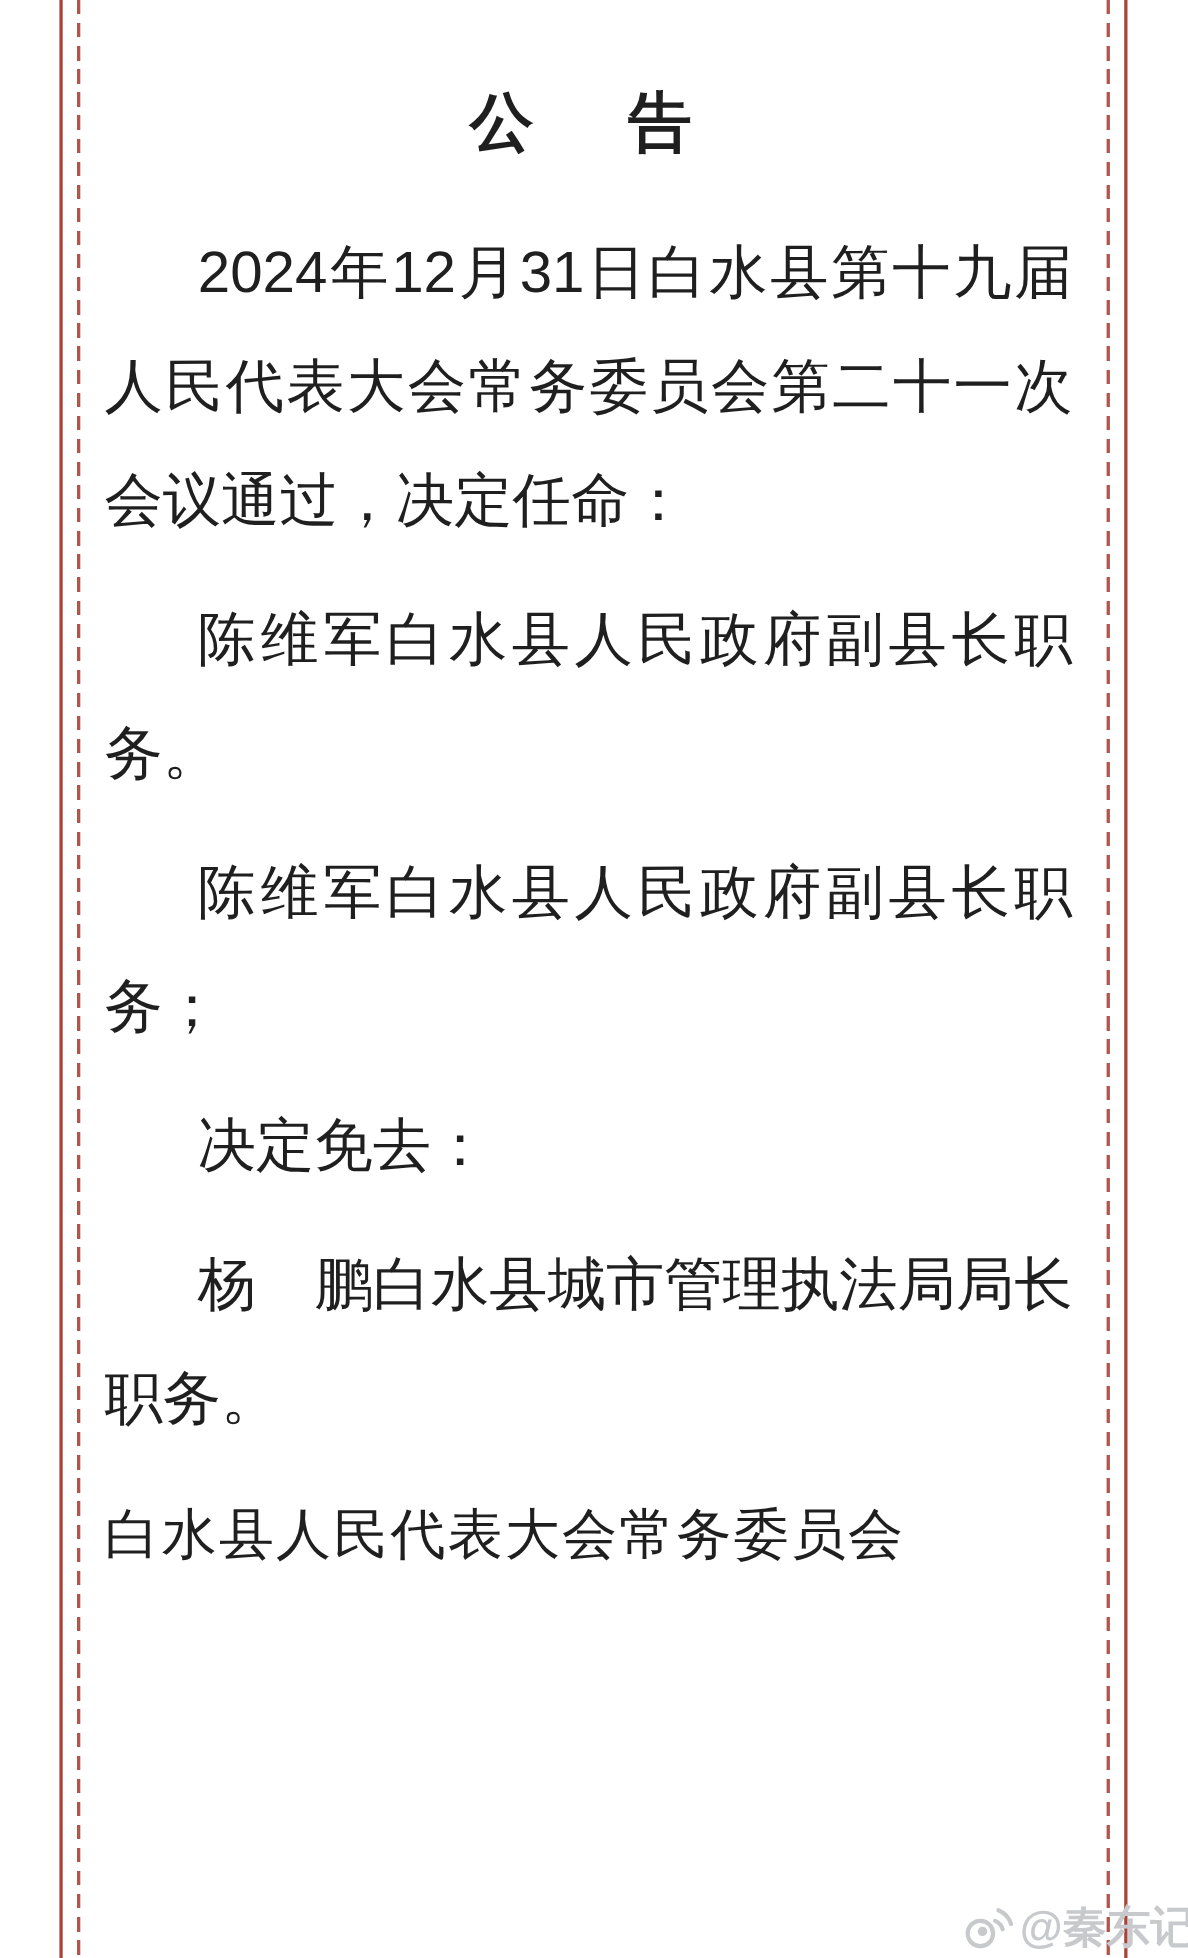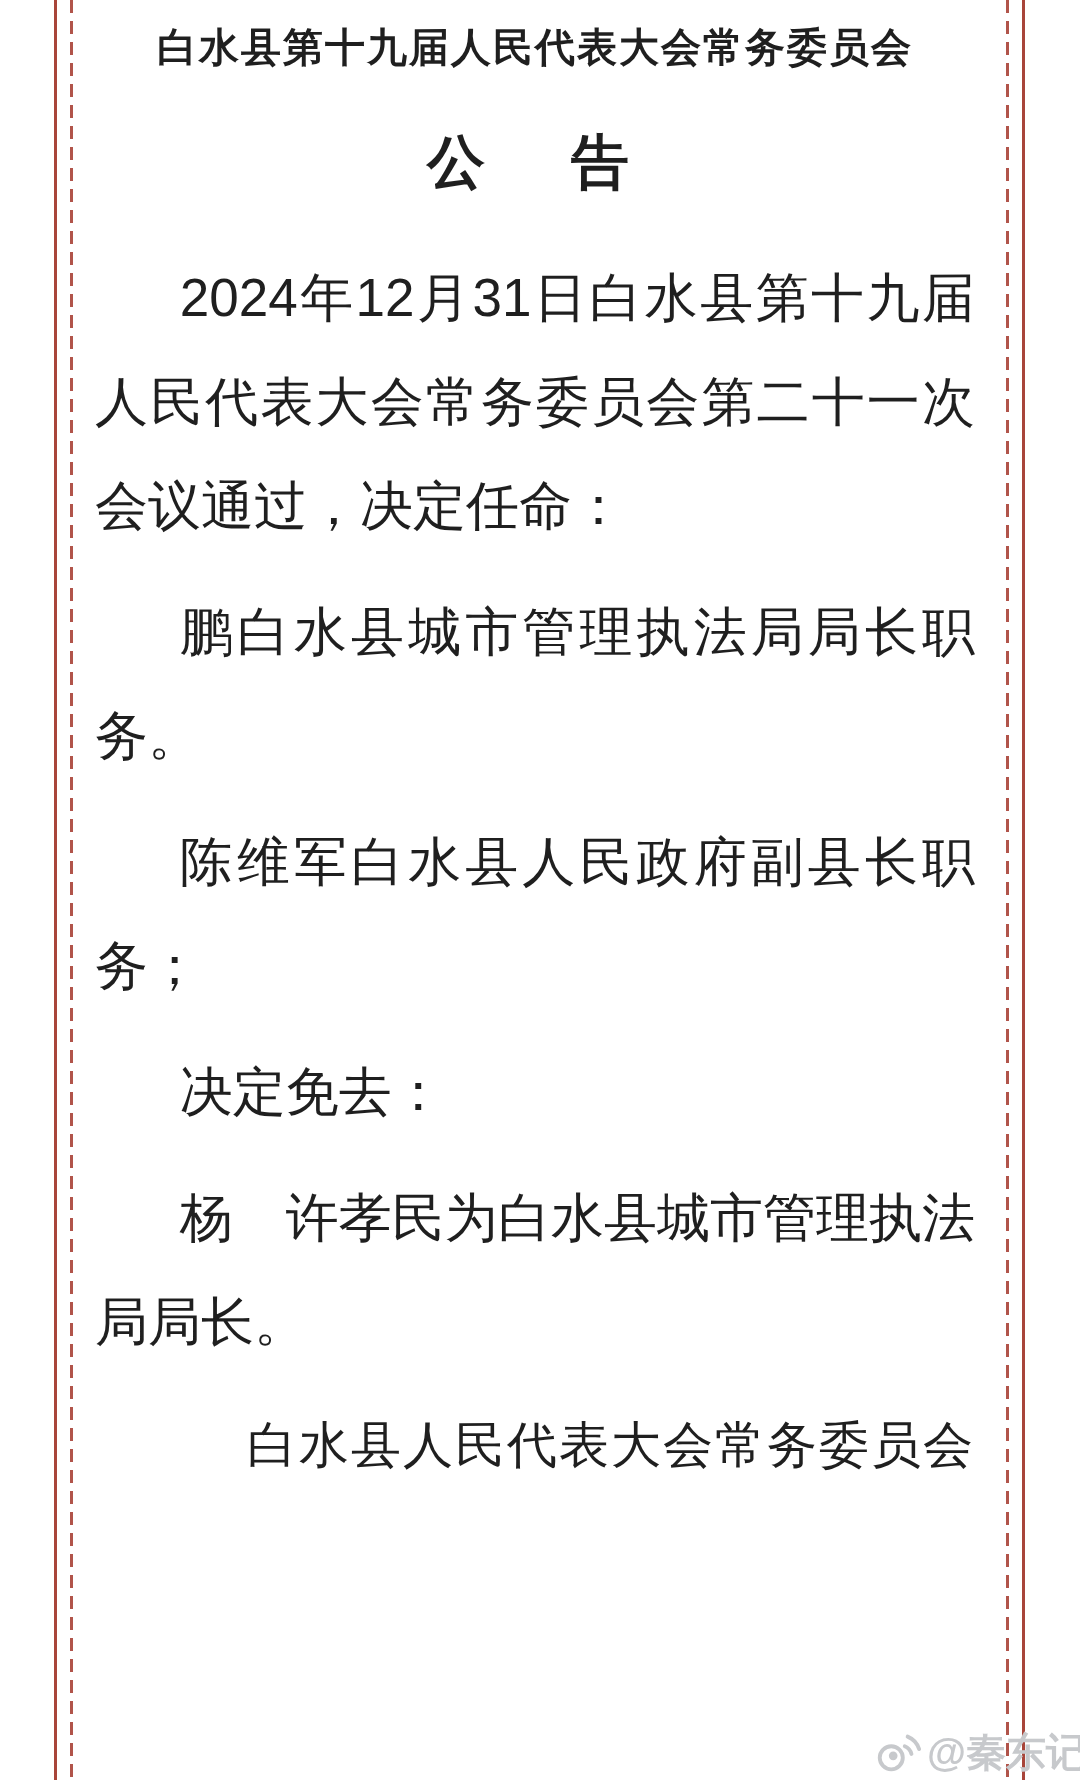--- a/index.html
+++ b/index.html
@@ -60,21 +60,20 @@
     text-align-last: left;
     text-justify: inter-character;
     text-indent: 1.6em;
     line-break: strict;
     word-break: normal;
   }
   .signature {
     margin: 40px 0 0 0;
     font-size: 50px;
     line-height: 62px;
-    text-align: right;
     letter-spacing: 2px;
     white-space: nowrap;
   }
   .doc-date {
     margin: 85px 0 0 0;
     font-size: 50px;
     line-height: 62px;
     text-align: right;
     letter-spacing: 1px;
     white-space: nowrap;
@@ -100,30 +99,29 @@
 
 <div class="page">
 
   <div class="vline solid-left"></div>
   <div class="vline dashed-left"></div>
   <div class="vline dashed-right"></div>
   <div class="vline solid-right"></div>
 
   <div class="content">
 
-    <h1 class="doc-title">白水县第十九届人民代表大会常务委员会</h1>
 
     <h2 class="doc-subtitle">公　告</h2>
 
     <div class="body-block">
       <p class="body-para">2024年12月31日白水县第十九届人民代表大会常务委员会第二十一次会议通过，决定任命：</p>
-      <p class="body-para">鹏白水县城市管理执法局局长职务。</p>
+      <p class="body-para">陈维军白水县人民政府副县长职务。</p>
       <p class="body-para">陈维军白水县人民政府副县长职务；</p>
       <p class="body-para">决定免去：</p>
-      <p class="body-para">杨　许孝民为白水县城市管理执法局局长。</p>
+      <p class="body-para">杨　鹏白水县城市管理执法局局长职务。</p>
     </div>
 
     <div class="signature">白水县人民代表大会常务委员会</div>
 
 
   </div>
 
   <div class="watermark">
     <span>
       <svg width="50" height="44" viewBox="0 0 52 44" fill="none">

